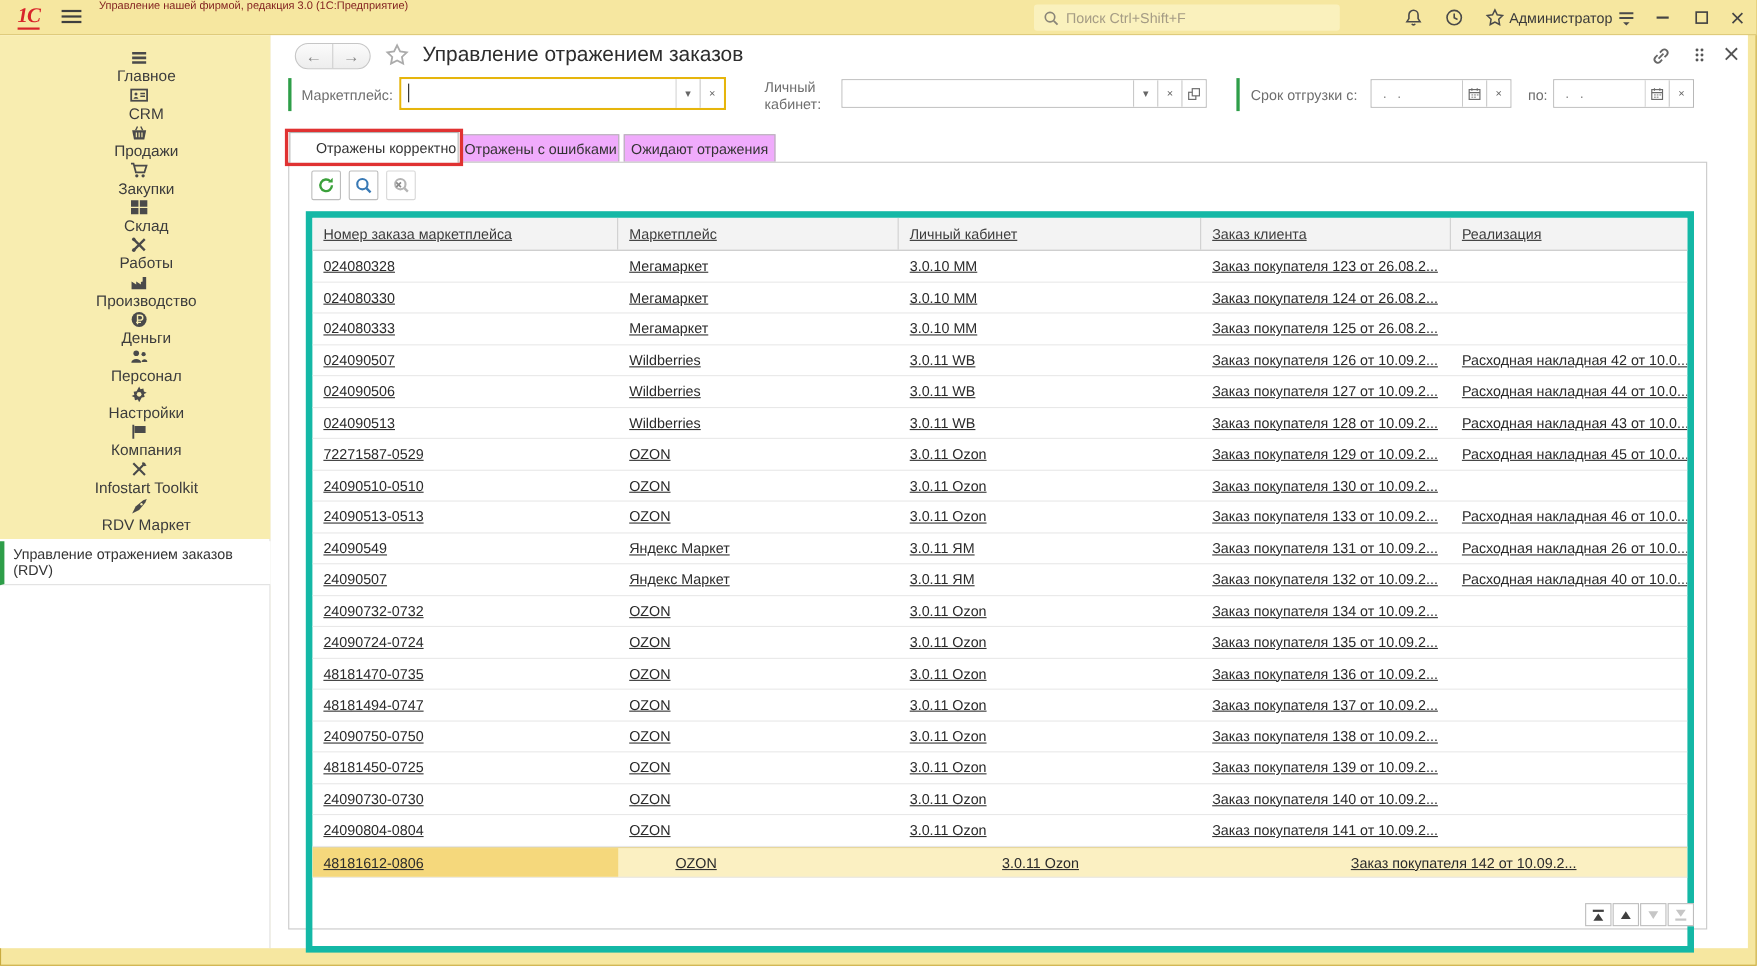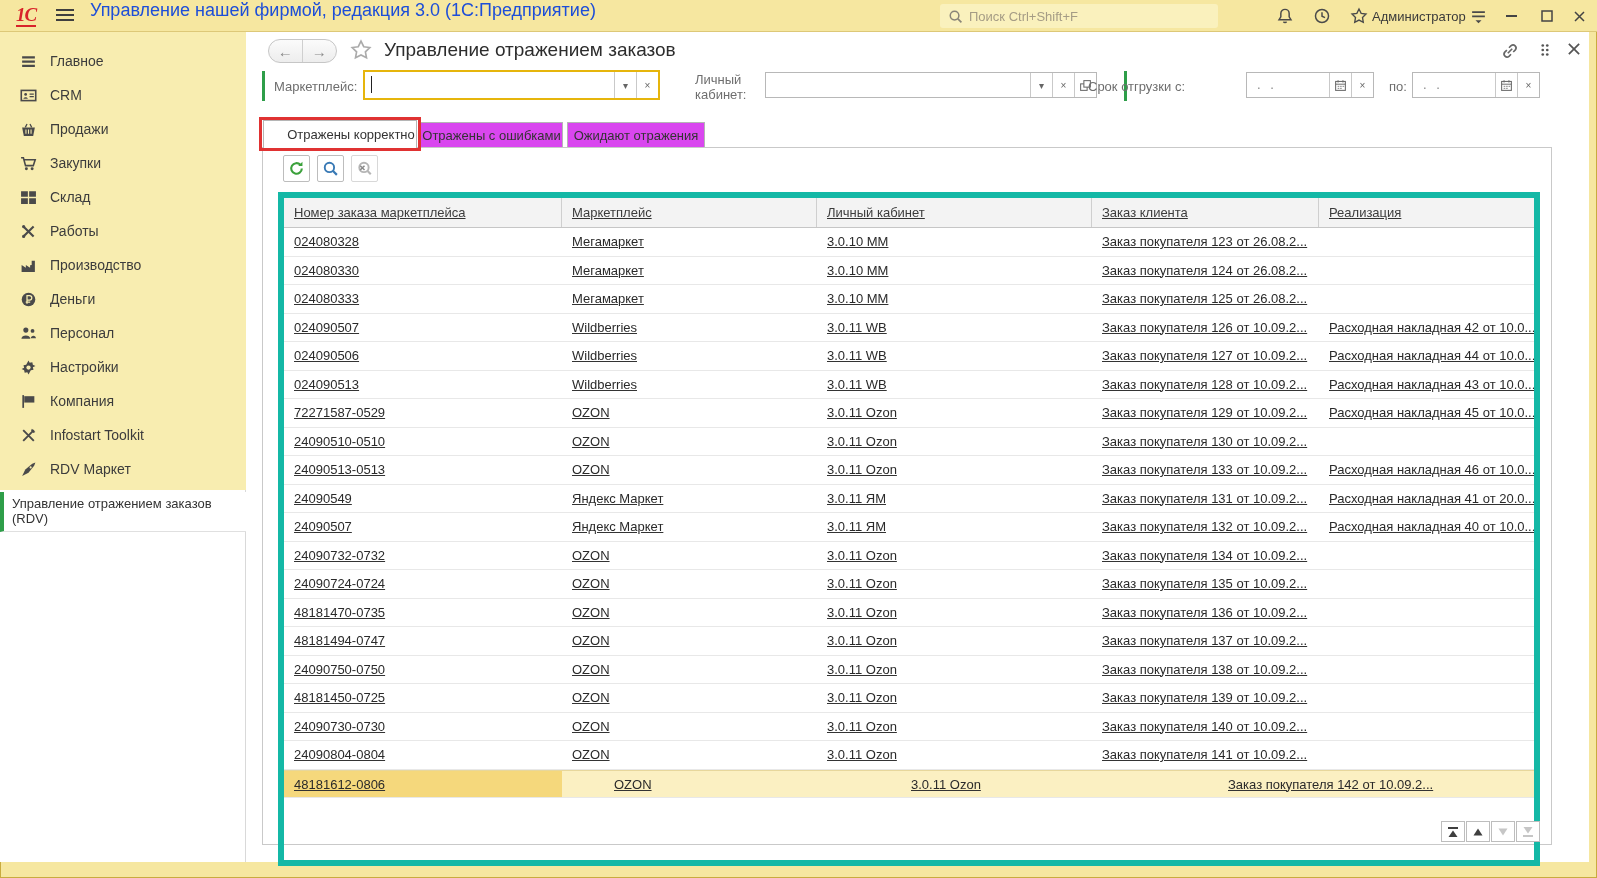--- a/index.html
+++ b/index.html
@@ -12,32 +12,32 @@
     overflow:hidden;
     outline:1px solid #c9ab3f; outline-offset:-1px;
   }
   svg { display:block; }
 
   
   #topbar { position:absolute; left:0; top:0; width:1597px; height:32px; background:#f6e7a0; border-bottom:1px solid #ddc878; }
   .logo-1c { position:absolute; left:16px; top:5px; font:italic bold 19px "Liberation Serif", serif; color:#d8232a; letter-spacing:-1px; border-bottom:2px solid #d8232a; line-height:20px; }
   .burger { position:absolute; left:56px; top:9px; width:18px; height:14px; cursor:pointer; }
   .burger i { display:block; height:2px; background:#3f3f3f; margin-bottom:3px; }
-  .app-title { position:absolute; left:90px; top:0; font-size:18px; color:#1d4ed8; white-space:nowrap; }
+  .app-title { position:absolute; left:90px; top:0; font-size:10px; color:#7f1d1d; white-space:nowrap; }
   .global-search { position:absolute; left:940px; top:4px; width:278px; height:24px; background:#faf1bd; border-radius:3px; display:flex; align-items:center; padding:0 8px; }
   .global-search input { border:none; background:transparent; outline:none; font-size:13px; color:#555; width:100%; font-family:inherit; }
   .global-search input::placeholder { color:#a59c85; }
   .tb-ico { position:absolute; top:7px; width:18px; height:18px; cursor:pointer; }
   .tb-user { position:absolute; left:1372px; top:9px; font-size:13px; color:#3a3a3a; }
   .winbtn { position:absolute; top:8px; width:18px; height:16px; display:flex; align-items:center; justify-content:center; cursor:pointer; }
 
   
   #sidebar { position:absolute; left:0; top:32px; width:246px; height:830px; background:#ffffff; border-right:1px solid #d9d9d9; }
   .sb-menu { position:absolute; left:0; top:0; width:246px; height:458px; background:#f8edb0; padding-top:12px; }
-  .sbitem { height:34px; display:flex; align-items:center; padding-left:20px; cursor:pointer; }
+  .sbitem { height:34px; display:flex; align-items:center; padding-left:20px; cursor:pointer;flex-direction:column; }
   .sbicon { width:17px; height:17px; margin-right:13px; flex:0 0 17px; }
   .sblabel { font-size:14px; color:#3c3c3c; white-space:nowrap; }
   .open-window { position:absolute; left:0; top:460px; width:246px; min-height:34px; background:#fff; border-left:4px solid #2e9e49; border-bottom:1px solid #e0e0e0; padding:4px 8px 5px 8px; font-size:13px; line-height:15px; color:#333; cursor:pointer; }
 
   
   #main { position:absolute; left:246px; top:32px; width:1343px; height:830px; background:#fff; }
 
   .nav-group { position:absolute; left:22px; top:7px; width:69px; height:24px; border:1px solid #c6c6c6; border-radius:12px; background:linear-gradient(#fbfbfb,#ededed); display:flex; }
   .nav-group .nbtn { width:34px; display:flex; align-items:center; justify-content:center; font-size:15px; color:#8a8a8a; cursor:pointer; }
   .nav-group .nbtn:first-child { border-right:1px solid #cfcfcf; }
@@ -54,21 +54,21 @@
   .combo input { width:100%; height:100%; border:none; outline:none; font-family:inherit; font-size:13px; padding:0 6px; background:transparent; }
   .combo-focus { border:2px solid #e6b50c; height:30px; }
   .combo-normal { border:1px solid #b8b8b8; height:26px; }
   .cursorbar { position:absolute; left:6px; top:4px; width:1px; height:17px; background:#222; }
   .date-text { font-size:13px; color:#8a8a8a; padding-left:10px; letter-spacing:3px; line-height:24px; }
   .xglyph { font-size:12px; color:#777; }
 
   
   .tab { position:absolute; border:1px solid #b5b5b5; font-size:13px; color:#333; display:flex; align-items:center; justify-content:center; cursor:pointer; white-space:nowrap; }
   .tab.active { background:#fff; border-bottom:none; z-index:3; height:28px; top:88px;padding-left:22px; }
-  .tab.inactive { background:#d946ef; height:26px; top:90px; }
+  .tab.inactive { background:#f0abfc; height:26px; top:90px; }
   .annotation-box { position:absolute; left:13px; top:85px; width:162px; height:34px; border:3px solid #e03232; z-index:6; pointer-events:none; }
 
   
   .panel { position:absolute; left:16px; top:115px; width:1290px; height:698px; border:1px solid #c9c9c9; background:#fff; z-index:2; }
   .toolbtn { position:absolute; top:7px; width:27px; height:27px; border:1px solid #bdbdbd; border-radius:2px; background:#fff; display:flex; align-items:center; justify-content:center; cursor:pointer; }
   .toolbtn.disabled { border-color:#d8d8d8; cursor:default; }
 
   
   .tbl { position:absolute; left:15px; top:44px; width:1262px; height:674px; border:6px solid #14b8a6; overflow:hidden;text-decoration:underline; }
   .thead { display:flex; height:30px; background:#f3f3f3; border-bottom:1px solid #c6c6c6; }
@@ -335,21 +335,21 @@
     <span class="cbtn xglyph">×</span>
     <span class="cbtn">
       <svg width="13" height="13" viewBox="0 0 16 16">
           <rect x="2" y="6" width="8" height="8" fill="none" stroke="#6a6a6a" stroke-width="1.3"></rect>
           <rect x="6" y="2" width="8" height="8" fill="#fff" stroke="#6a6a6a" stroke-width="1.3"></rect>
         </svg>
     </span>
   </div>
 
   <div class="greenbar" style="left:878px; top:39px;"></div>
-  <span class="flabel" style="left:842px; top:47px;">Срок отгрузки с:</span>
+  <span class="flabel" style="left:891px; top:47px;">Срок отгрузки с:</span>
   <div class="combo combo-normal" style="left:1000px; top:40px; width:128px;">
     <span class="ctext"><span class="date-text">. .</span></span>
     <span class="cbtn">
       <svg width="13" height="13" viewBox="0 0 16 16">
           <rect x="2" y="3" width="12" height="11" fill="none" stroke="#6a6a6a" stroke-width="1.3"></rect>
           <path d="M2 6.4h12" stroke="#6a6a6a" stroke-width="1.2"></path>
           <path d="M5 1.4v3M11 1.4v3" stroke="#6a6a6a" stroke-width="1.3"></path>
           <path d="M4.5 9h2M7.5 9h2M10.5 9h2M4.5 11.5h2M7.5 11.5h2" stroke="#6a6a6a" stroke-width="1"></path>
         </svg>
     </span>
@@ -472,21 +472,21 @@
     <div class="cell c1">OZON</div>
     <div class="cell c2">3.0.11 Ozon</div>
     <div class="cell c3">Заказ покупателя 133 от 10.09.2...</div>
     <div class="cell c4">Расходная накладная 46 от 10.0...</div>
   </div>
           <div class="trow">
     <div class="cell c0">24090549</div>
     <div class="cell c1">Яндекс Маркет</div>
     <div class="cell c2">3.0.11 ЯМ</div>
     <div class="cell c3">Заказ покупателя 131 от 10.09.2...</div>
-    <div class="cell c4">Расходная накладная 41 от 20.0...</div>
+    <div class="cell c4">Расходная накладная 26 от 10.0...</div>
   </div>
           <div class="trow">
     <div class="cell c0">24090507</div>
     <div class="cell c1">Яндекс Маркет</div>
     <div class="cell c2">3.0.11 ЯМ</div>
     <div class="cell c3">Заказ покупателя 132 от 10.09.2...</div>
     <div class="cell c4">Расходная накладная 40 от 10.0...</div>
   </div>
           <div class="trow">
     <div class="cell c0">24090732-0732</div>

